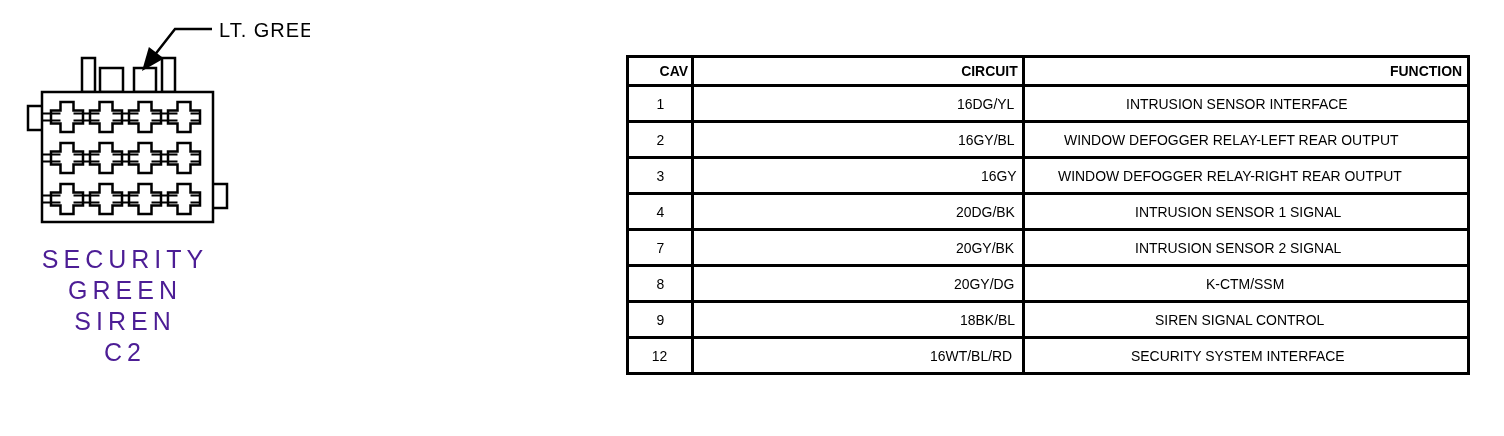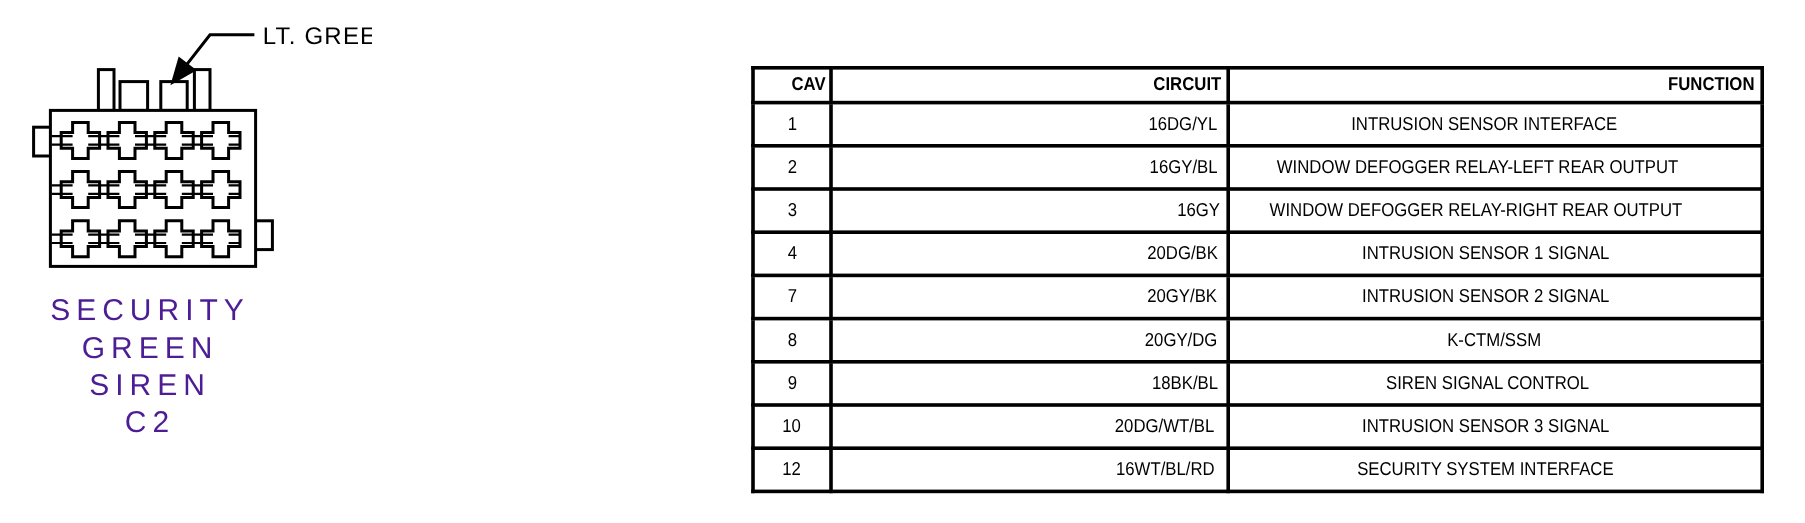--- a/index.html
+++ b/index.html
@@ -174,25 +174,20 @@
             <td class="col-cav"><span class="cx cx-c">8</span></td>
             <td class="col-circuit"><span class="cx cx-l">20GY/DG</span></td>
             <td class="col-function"><span class="cx cx-l">K-CTM/SSM</span></td>
           </tr>
           <tr>
             <td class="col-cav"><span class="cx cx-c">9</span></td>
             <td class="col-circuit"><span class="cx cx-l">18BK/BL</span></td>
             <td class="col-function"><span class="cx cx-l">SIREN SIGNAL CONTROL</span></td>
           </tr>
           <tr>
-            <td class="col-cav"><span class="cx cx-c">10</span></td>
-            <td class="col-circuit"><span class="cx cx-l">20DG/WT/BL</span></td>
-            <td class="col-function"><span class="cx cx-l">INTRUSION SENSOR 3 SIGNAL</span></td>
-          </tr>
-          <tr>
             <td class="col-cav"><span class="cx cx-c">12</span></td>
             <td class="col-circuit"><span class="cx cx-l">16WT/BL/RD</span></td>
             <td class="col-function"><span class="cx cx-l">SECURITY SYSTEM INTERFACE</span></td>
           </tr>
         </tbody>
     </table>
   </div>
 
 </div>
 

